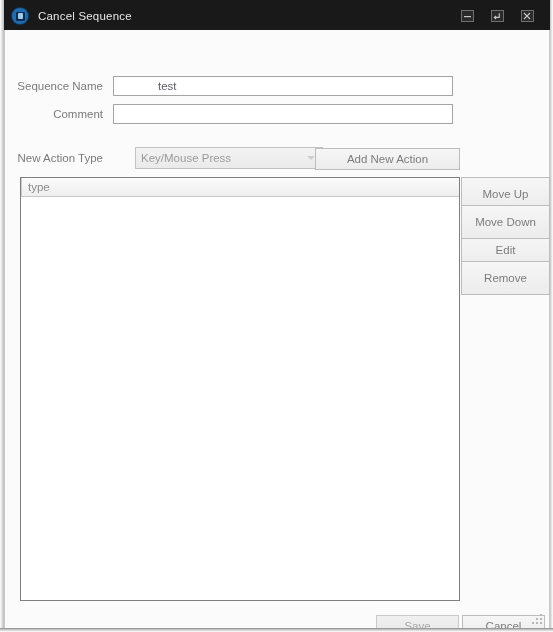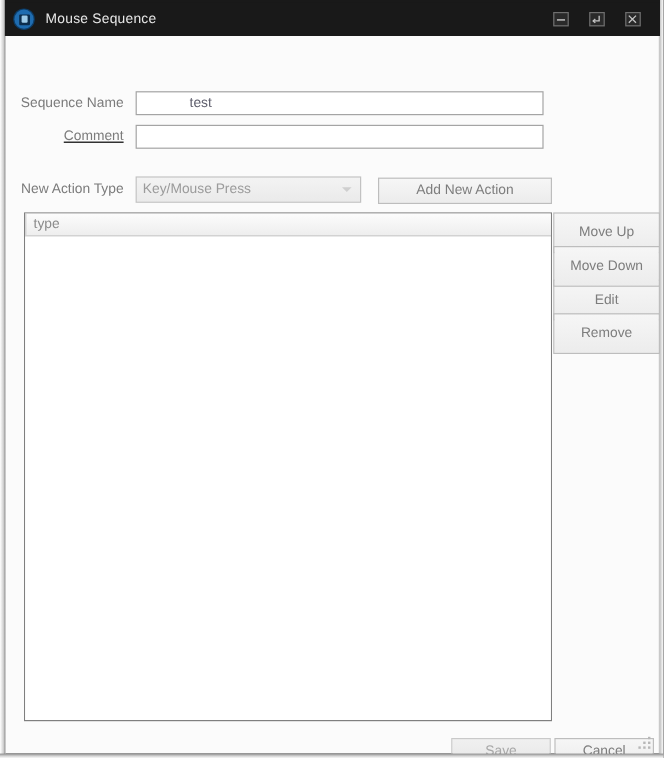--- a/index.html
+++ b/index.html
@@ -147,25 +147,25 @@
     color: #5d5d6b;
     padding: 0 3px;
     outline: none;
   }
   .text-input::placeholder { color: #b5b5b5; }
 
   #row-seqname { left: 0px; top: 46px; width: 460px; }
   #row-seqname .field-label { width: 98px; margin-right: 10px; }
   #row-seqname .text-input { width: 340px; padding-left: 44px; }
 
-  #row-comment { left: 0px; top: 74px; width: 460px; text-decoration: underline; }
+  #row-comment { left: 0px; top: 74px; width: 460px; }
   #row-comment .field-label { width: 98px; margin-right: 10px; }
   #row-comment .text-input { width: 340px; }
 
-  #row-actiontype { left: 0px; top: 117px; width: 460px; }
+  #row-actiontype { left: 0px; top: 117px; width: 460px; gap: 22px; }
   #row-actiontype .field-label { width: 98px; margin-right: 10px; }
 
   
   .combobox {
     box-sizing: border-box;
     width: 188px;
     height: 22px;
     background: linear-gradient(to bottom, #f3f3f3 0%, #eaeaea 100%);
     border: 1px solid #c2c2c2;
     display: flex;
@@ -289,21 +289,21 @@
 </style>
 </head>
 <body>
 
 <div id="window">
 
   <div id="titlebar">
     <div id="app-icon">
       <div class="glyph"></div>
     </div>
-    <div id="window-title">Mouse Sequence</div>
+    <div id="window-title">Cancel Sequence</div>
 
     <div id="window-buttons">
       <div class="win-btn">
         <div class="box">
           <svg width="7" height="3" viewBox="0 0 7 3">
               <rect x="0" y="1" width="7" height="1.2" fill="#c6c6c6"></rect>
             </svg>
         </div>
       </div>
       <div class="win-btn">

